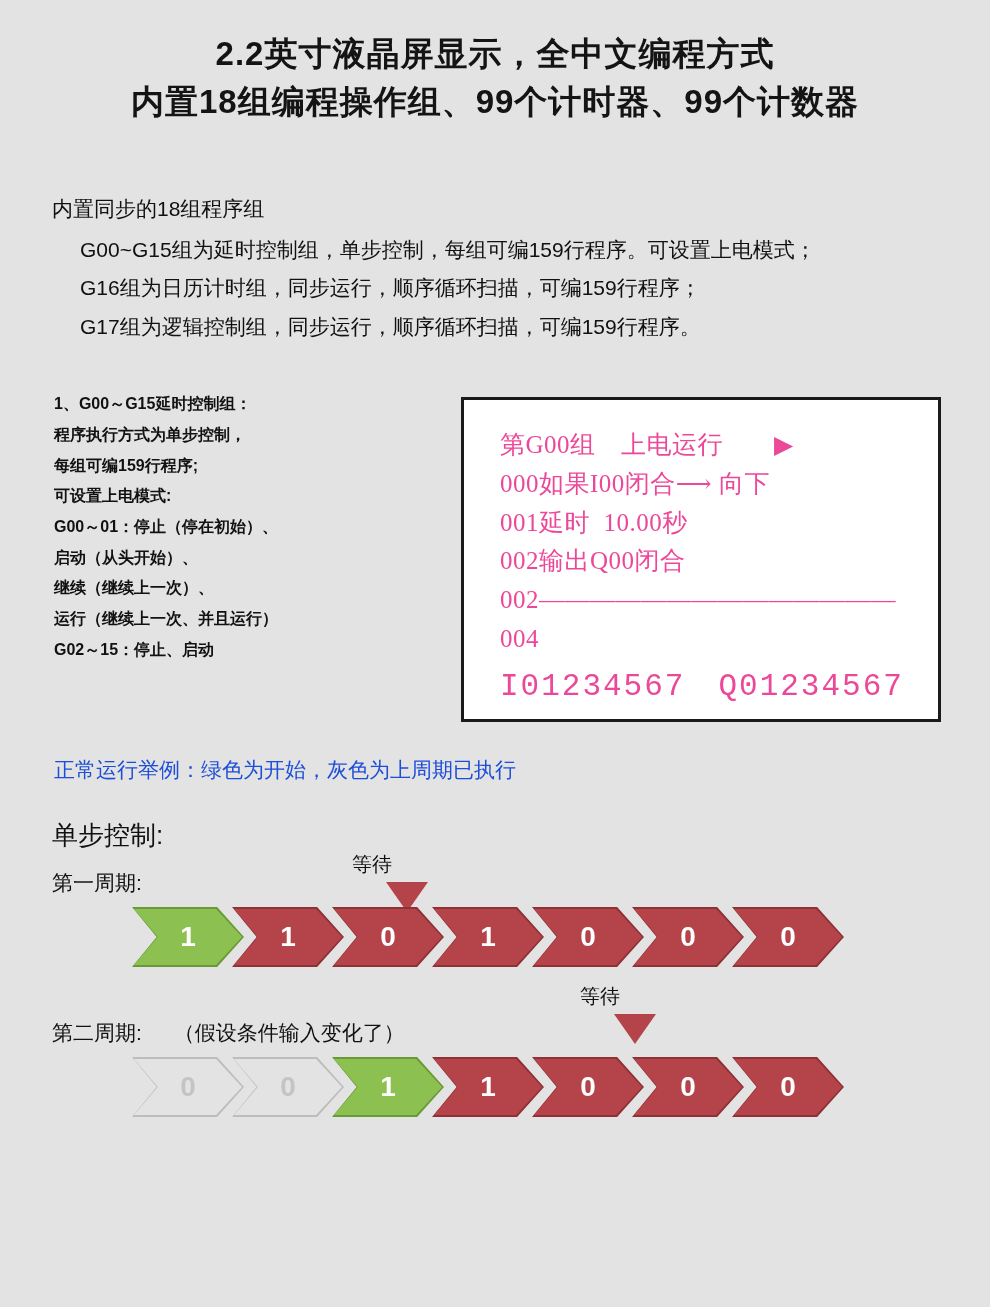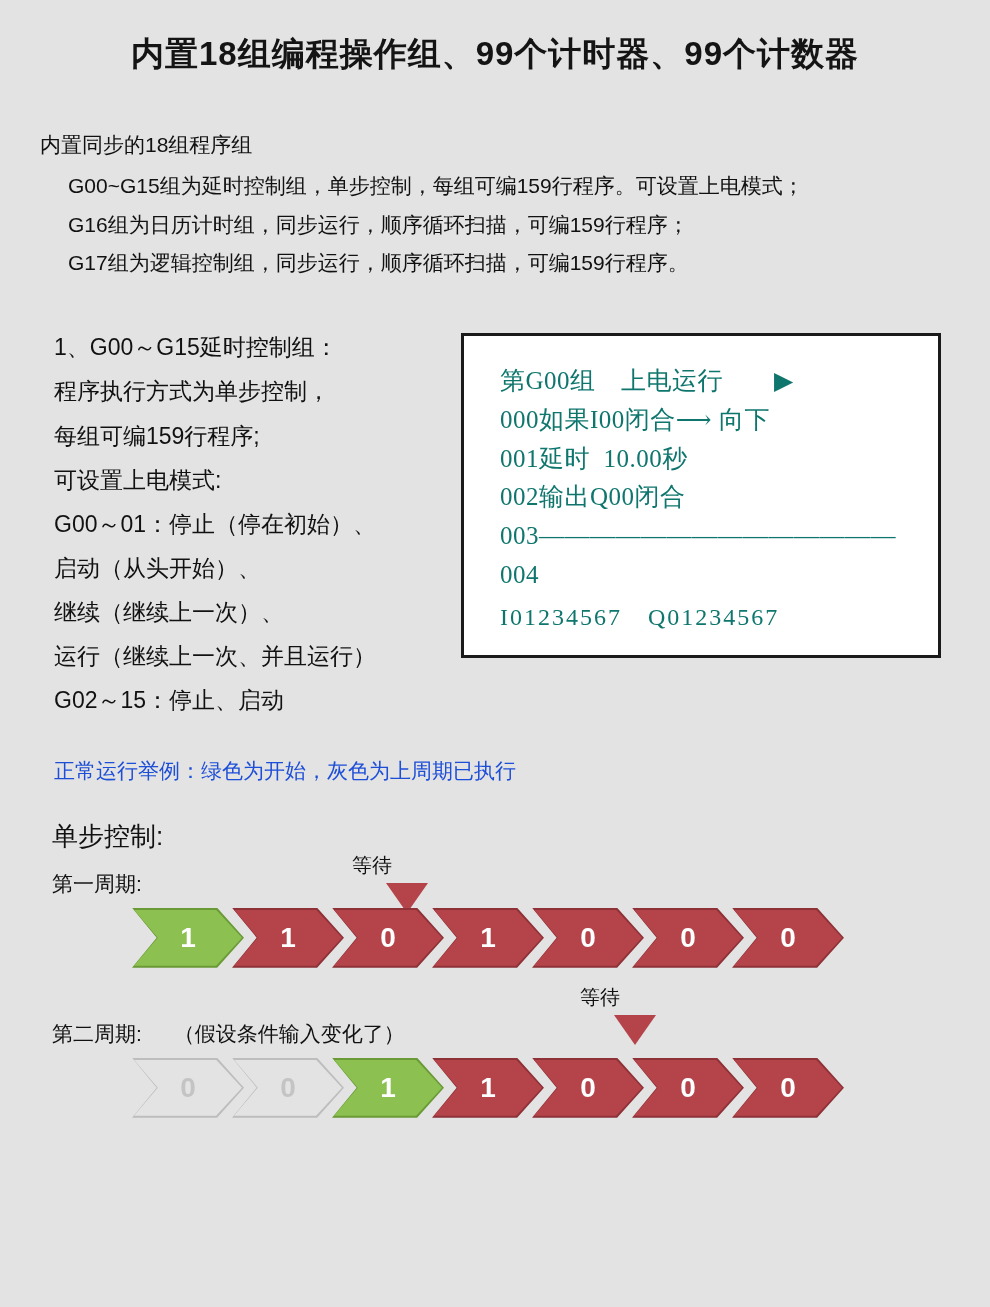--- a/index.html
+++ b/index.html
@@ -29,22 +29,22 @@
   .title-line {
     font-size: 33px;
     font-weight: bold;
     letter-spacing: 1px;
     line-height: 1.45;
     color: #141414;
   }
 
   
   .intro {
-    margin-top: 48px;
-    padding-left: 40px;
+    margin-top: 64px;
+    padding-left: 52px;
     font-size: 21px;
     line-height: 1.85;
     color: #111;
   }
   .intro .lead {
     margin-bottom: 2px;
   }
   .intro .sub {
     padding-left: 28px;
   }
@@ -52,46 +52,46 @@
   
   .mid {
     margin-top: 42px;
     display: flex;
     align-items: flex-start;
   }
   .mid-left {
     width: 455px;
     padding-left: 54px;
     box-sizing: border-box;
-    font-size: 23px;
-    font-weight: normal;
+    font-size: 16px;
+    font-weight: bold;
     line-height: 1.92;
     color: #111;
   }
   .lcd {
     margin-left: 6px;
     margin-top: 8px;
     width: 480px;
     height: 325px;
     background: #ffffff;
     border: 3px solid #1a1a1a;
     box-sizing: border-box;
     padding: 26px 20px 0 36px;
     font-family: "Liberation Serif", "DejaVu Serif", serif;
     font-size: 25px;
     line-height: 1.55;
-    color: #0f766e;
+    color: #ec4899;
     letter-spacing: 0.5px;
   }
   .lcd .row {
     white-space: pre;
   }
   .lcd .row.io {
-    font-family: Liberation Serif, serif;
-    font-size: 24px;
+    font-family: Liberation Mono, monospace;
+    font-size: 31px;
     letter-spacing: 2px;
     margin-top: 4px;
   }
 
   
   .example-note {
     margin-top: 34px;
     padding-left: 54px;
     font-size: 21px;
     color: #1d4ed8;
@@ -171,20 +171,21 @@
     border-right: 21px solid transparent;
     border-top: 30px solid #b5444a;
   }
 </style>
 </head>
 <body>
 
 <div class="page">
 
   <div class="title-block">
+    <div class="title-line">2.2英寸液晶屏显示，全中文编程方式</div>
     <div class="title-line">内置18组编程操作组、99个计时器、99个计数器</div>
   </div>
 
   <div class="intro">
     <div class="lead">内置同步的18组程序组</div>
     <div class="sub">G00~G15组为延时控制组，单步控制，每组可编159行程序。可设置上电模式；</div>
     <div class="sub">G16组为日历计时组，同步运行，顺序循环扫描，可编159行程序；</div>
     <div class="sub">G17组为逻辑控制组，同步运行，顺序循环扫描，可编159行程序。</div>
   </div>
 
@@ -199,21 +200,21 @@
       <div>继续（继续上一次）、</div>
       <div>运行（继续上一次、并且运行）</div>
       <div>G02～15：停止、启动</div>
     </div>
 
     <div class="lcd">
       <div class="row">第G00组　上电运行　　▶</div>
       <div class="row">000如果I00闭合⟶ 向下</div>
       <div class="row">001延时  10.00秒</div>
       <div class="row">002输出Q00闭合</div>
-      <div class="row">003——————————————</div>
+      <div class="row">002——————————————</div>
       <div class="row">004</div>
       <div class="row io">I01234567　Q01234567</div>
     </div>
   </div>
 
   <div class="example-note">正常运行举例：绿色为开始，灰色为上周期已执行</div>
 
   <div class="flow-heading">单步控制:</div>
 
   <div class="cycle">

